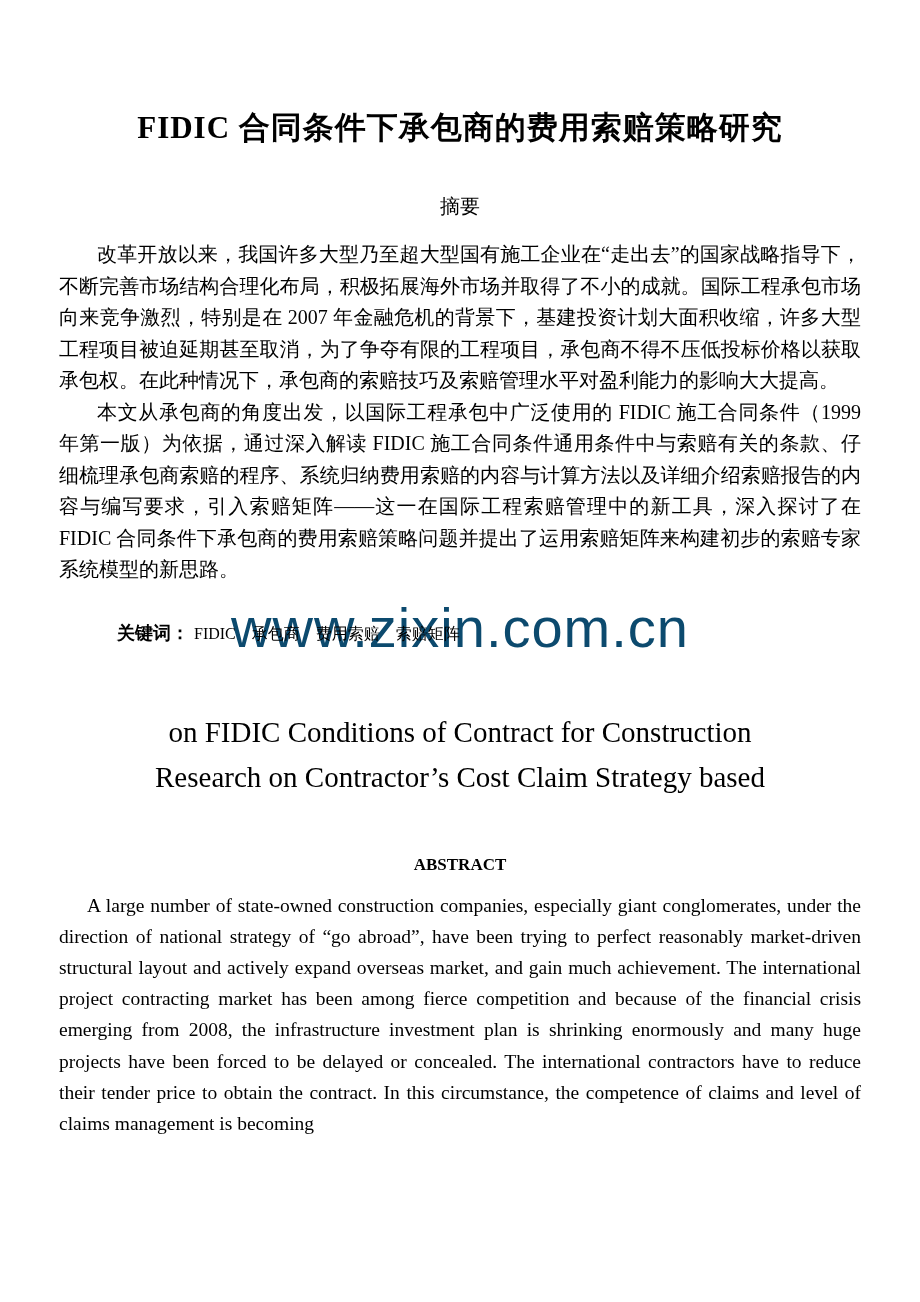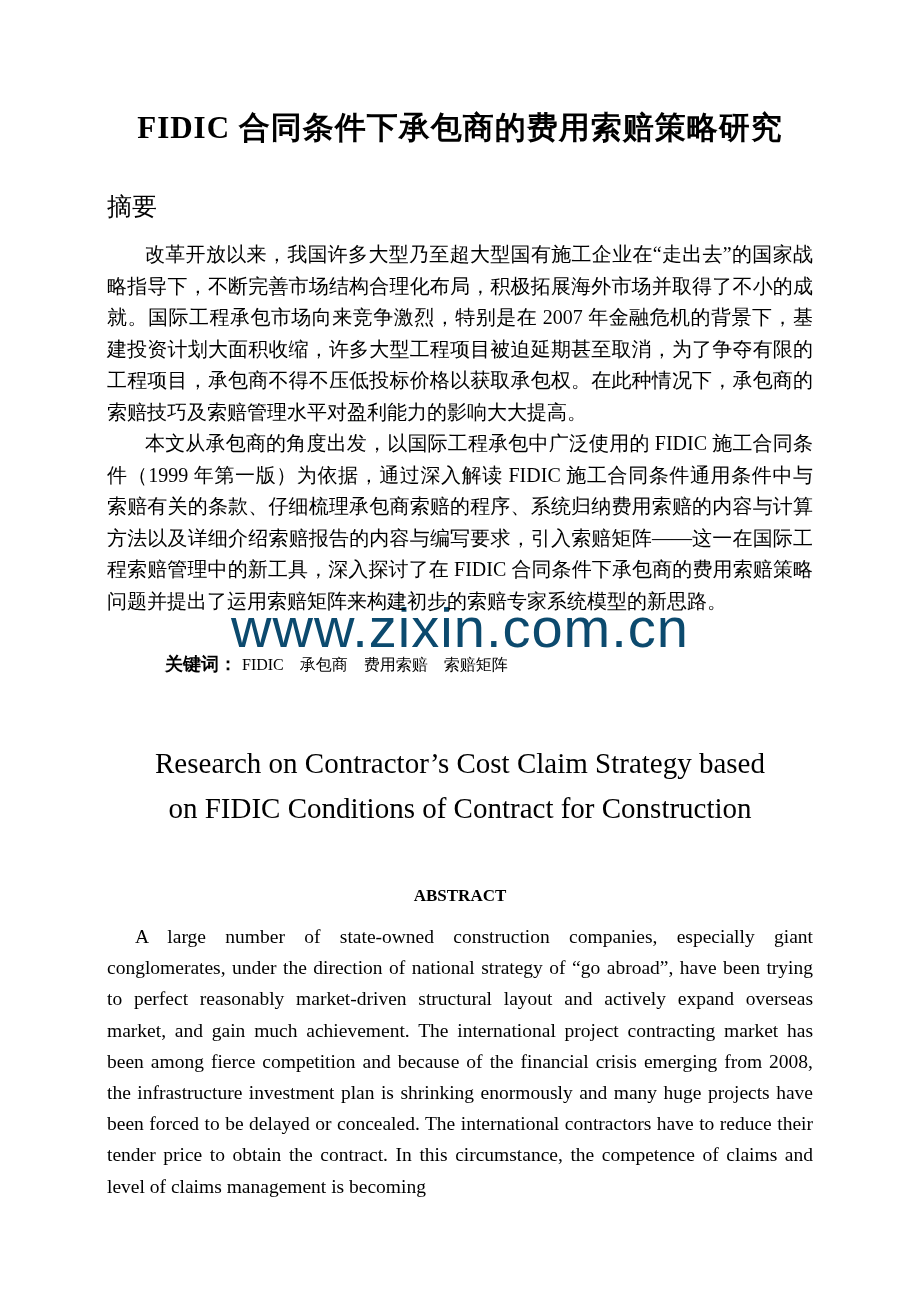--- a/index.html
+++ b/index.html
@@ -13,33 +13,34 @@
     height: 1302px;
     margin: 0 auto;
     background: #ffffff;
     color: #000000;
     font-family: "Liberation Serif", serif;
     overflow: hidden;
   }
   .content {
     position: relative;
     z-index: 1;
-    padding: 0 107px;
+    padding: 0 59px;
   }
   .cn-title {
     margin-top: 105px;
     text-align: center;
     font-size: 31px;
     font-weight: bold;
     line-height: 45px;
     letter-spacing: 1px;
   }
   .cn-abstract-heading {
     margin-top: 40px;
-    font-size: 25px;
+    text-align: center;
+    font-size: 20px;
     font-weight: 500;
     line-height: 33px;
     font-family: "Liberation Sans", sans-serif;
   }
   .cn-paragraphs {
     margin-top: 16px;
   }
   .cn-para {
     font-size: 20px;
     line-height: 31.5px;
@@ -113,22 +114,22 @@
       <p class="cn-para">改革开放以来，我国许多大型乃至超大型国有施工企业在“走出去”的国家战略指导下，不断完善市场结构合理化布局，积极拓展海外市场并取得了不小的成就。国际工程承包市场向来竞争激烈，特别是在 2007 年金融危机的背景下，基建投资计划大面积收缩，许多大型工程项目被迫延期甚至取消，为了争夺有限的工程项目，承包商不得不压低投标价格以获取承包权。在此种情况下，承包商的索赔技巧及索赔管理水平对盈利能力的影响大大提高。</p>
       <p class="cn-para">本文从承包商的角度出发，以国际工程承包中广泛使用的 FIDIC 施工合同条件（1999 年第一版）为依据，通过深入解读 FIDIC 施工合同条件通用条件中与索赔有关的条款、仔细梳理承包商索赔的程序、系统归纳费用索赔的内容与计算方法以及详细介绍索赔报告的内容与编写要求，引入索赔矩阵——这一在国际工程索赔管理中的新工具，深入探讨了在 FIDIC 合同条件下承包商的费用索赔策略问题并提出了运用索赔矩阵来构建初步的索赔专家系统模型的新思路。</p>
     </div>
 
     <div class="keywords-line">
       <span class="keywords-label">关键词：</span>
       <span class="keywords-terms">FIDIC　承包商　费用索赔　索赔矩阵</span>
     </div>
 
     <div class="en-title">
+      <div>on FIDIC Conditions of Contract for Construction</div>
       <div>Research on Contractor’s Cost Claim Strategy based</div>
-      <div>on FIDIC Conditions of Contract for Construction</div>
     </div>
 
     <div class="en-abstract-heading">ABSTRACT</div>
 
     <p class="en-para">A large number of state-owned construction companies, especially giant conglomerates, under the direction of national strategy of “go abroad”, have been trying to perfect reasonably market-driven structural layout and actively expand overseas market, and gain much achievement. The international project contracting market has been among fierce competition and because of the financial crisis emerging from 2008, the infrastructure investment plan is shrinking enormously and many huge projects have been forced to be delayed or concealed. The international contractors have to reduce their tender price to obtain the contract. In this circumstance, the competence of claims and level of claims management is becoming</p>
 
   </div>
 </div>
 
 </body></html>

